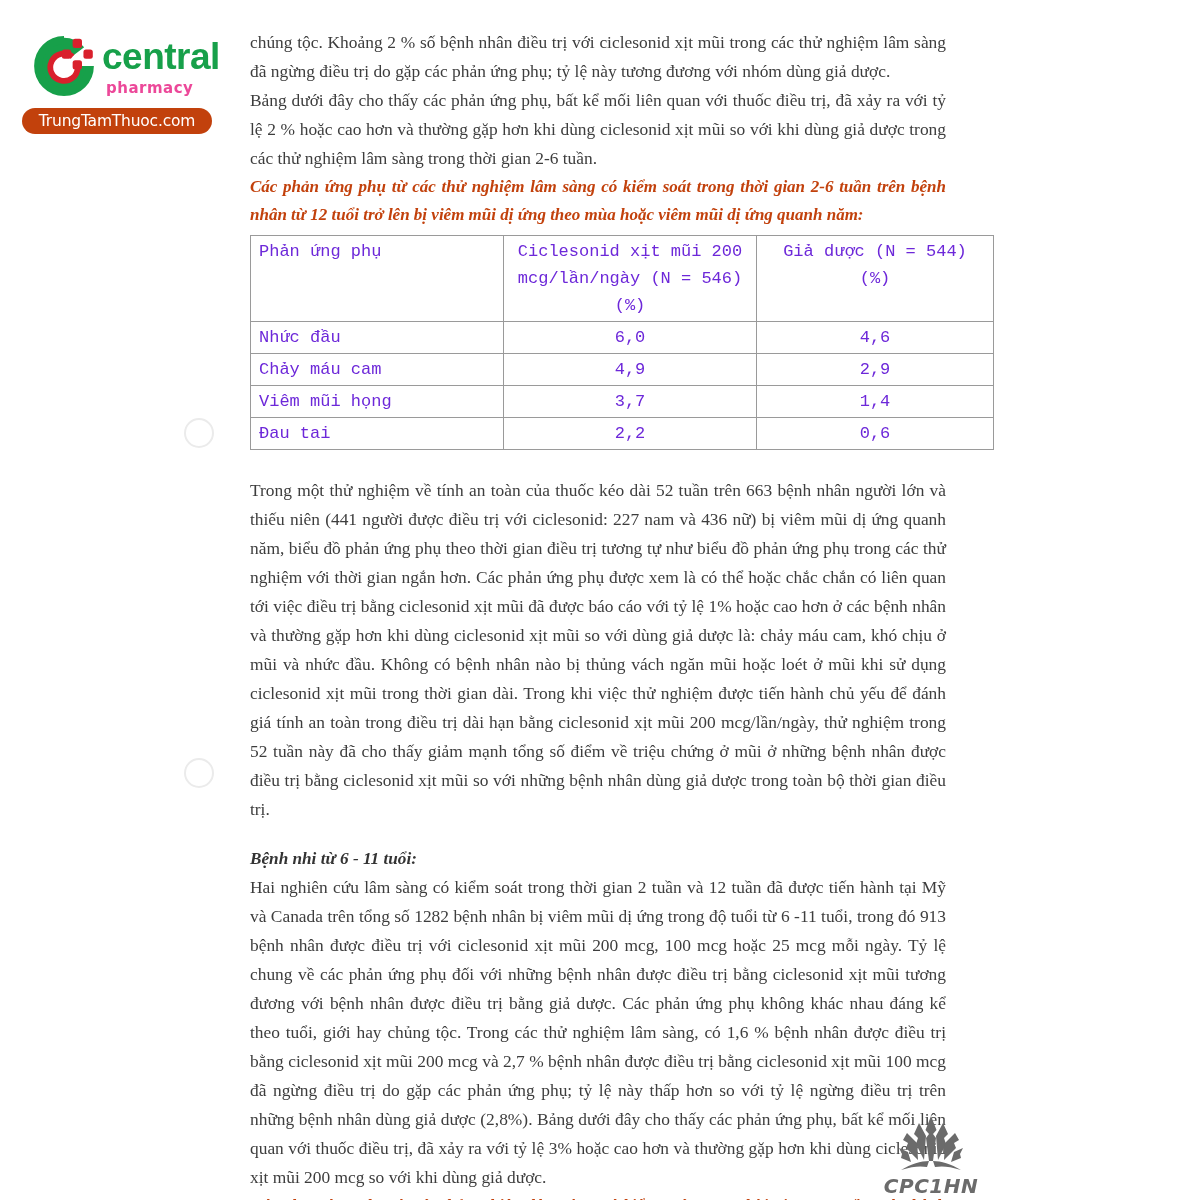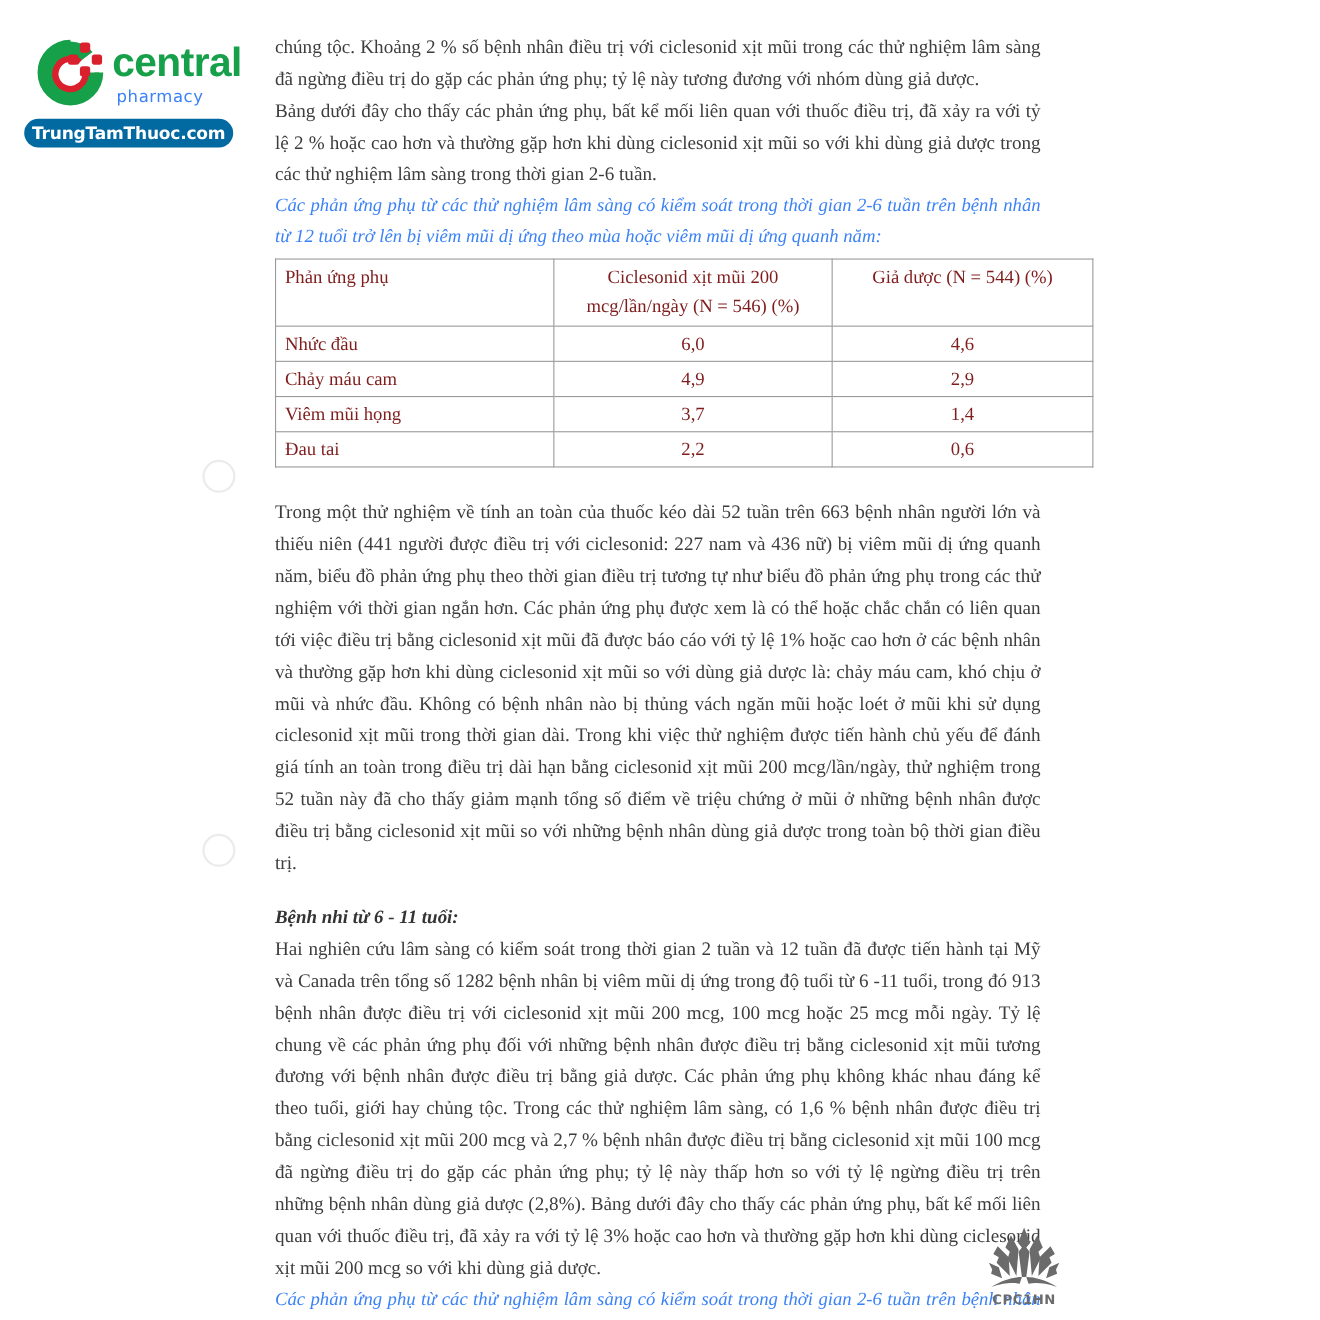--- a/index.html
+++ b/index.html
@@ -41,37 +41,37 @@
     letter-spacing: -0.5px;
     color: #17a04a;
     line-height: 1;
   }
   .brand-sub {
     position: absolute;
     left: 92px;
     top: 57px;
     font-family: "DejaVu Sans", "Liberation Sans", sans-serif;
     font-size: 15px;
-    font-weight: 400;
-    color: #3b82f6;
+    font-weight: 700;
+    color: #ec4899;
     letter-spacing: 0.5px;
     line-height: 1;
   }
   .brand-badge {
     position: absolute;
     left: 8px;
     top: 84px;
     width: 190px;
     height: 26px;
-    background: #0369a1;
+    background: #c2410c;
     border-radius: 13px;
     color: #ffffff;
     font-family: "DejaVu Sans", "Liberation Sans", sans-serif;
     font-size: 15.5px;
-    font-weight: 700;
+    font-weight: 400;
     letter-spacing: -0.2px;
     display: flex;
     align-items: center;
     justify-content: center;
   }
 
   
   .hole {
     position: absolute;
     width: 26px;
@@ -99,43 +99,44 @@
     color: #3d3d3d;
     font-family: "Liberation Serif", "DejaVu Serif", serif;
   }
   p.body.nogap { margin-top: 0; }
   p.cap {
     margin: 0;
     font-size: 17px;
     line-height: 28px;
     font-style: italic;
     text-align: justify;
-    color: #3b82f6;
-    font-family: "Liberation Serif", "DejaVu Serif", serif;
+    color: #c2410c;
+    font-family: "Liberation Serif", "DejaVu Serif", serif;
+    font-weight: bold;
   }
   h3.sub {
     margin: 0;
     font-size: 17.2px;
     line-height: 29px;
     font-weight: 700;
     font-style: italic;
     color: #333333;
     font-family: "Liberation Serif", "DejaVu Serif", serif;
   }
   .sp-20 { height: 20px; }
   .sp-26 { height: 26px; }
   .sp-6  { height: 6px; }
 
   
   table.ae {
     width: 692px;
     border-collapse: collapse;
     table-layout: fixed;
-    font-family: Liberation Serif, serif;
-    color: #7f1d1d;
+    font-family: Liberation Mono, monospace;
+    color: #6d28d9;
   }
   table.ae td, table.ae th {
     border: 1px solid #9a9a9a;
     font-weight: 400;
     font-size: 17px;
     line-height: 27px;
     padding: 2px 8px;
     vertical-align: top;
   }
   table.ae th { text-align: left; }
@@ -155,24 +156,25 @@
     width: 150px;
     height: 80px;
   }
   .cpc-txt {
     position: absolute;
     left: 0;
     top: 58px;
     width: 150px;
     text-align: center;
     font-family: "DejaVu Sans", "Liberation Sans", sans-serif;
-    font-size: 12px;
+    font-size: 20px;
     font-weight: 700;
     letter-spacing: 0.5px;
     color: #6b6b6b;
+    font-style: italic;
   }
 </style>
 </head>
 <body>
 
 <div class="brand">
 
   <div class="brand-mark">
     <svg viewBox="0 0 100 100" width="72" height="72" aria-hidden="true">
 

